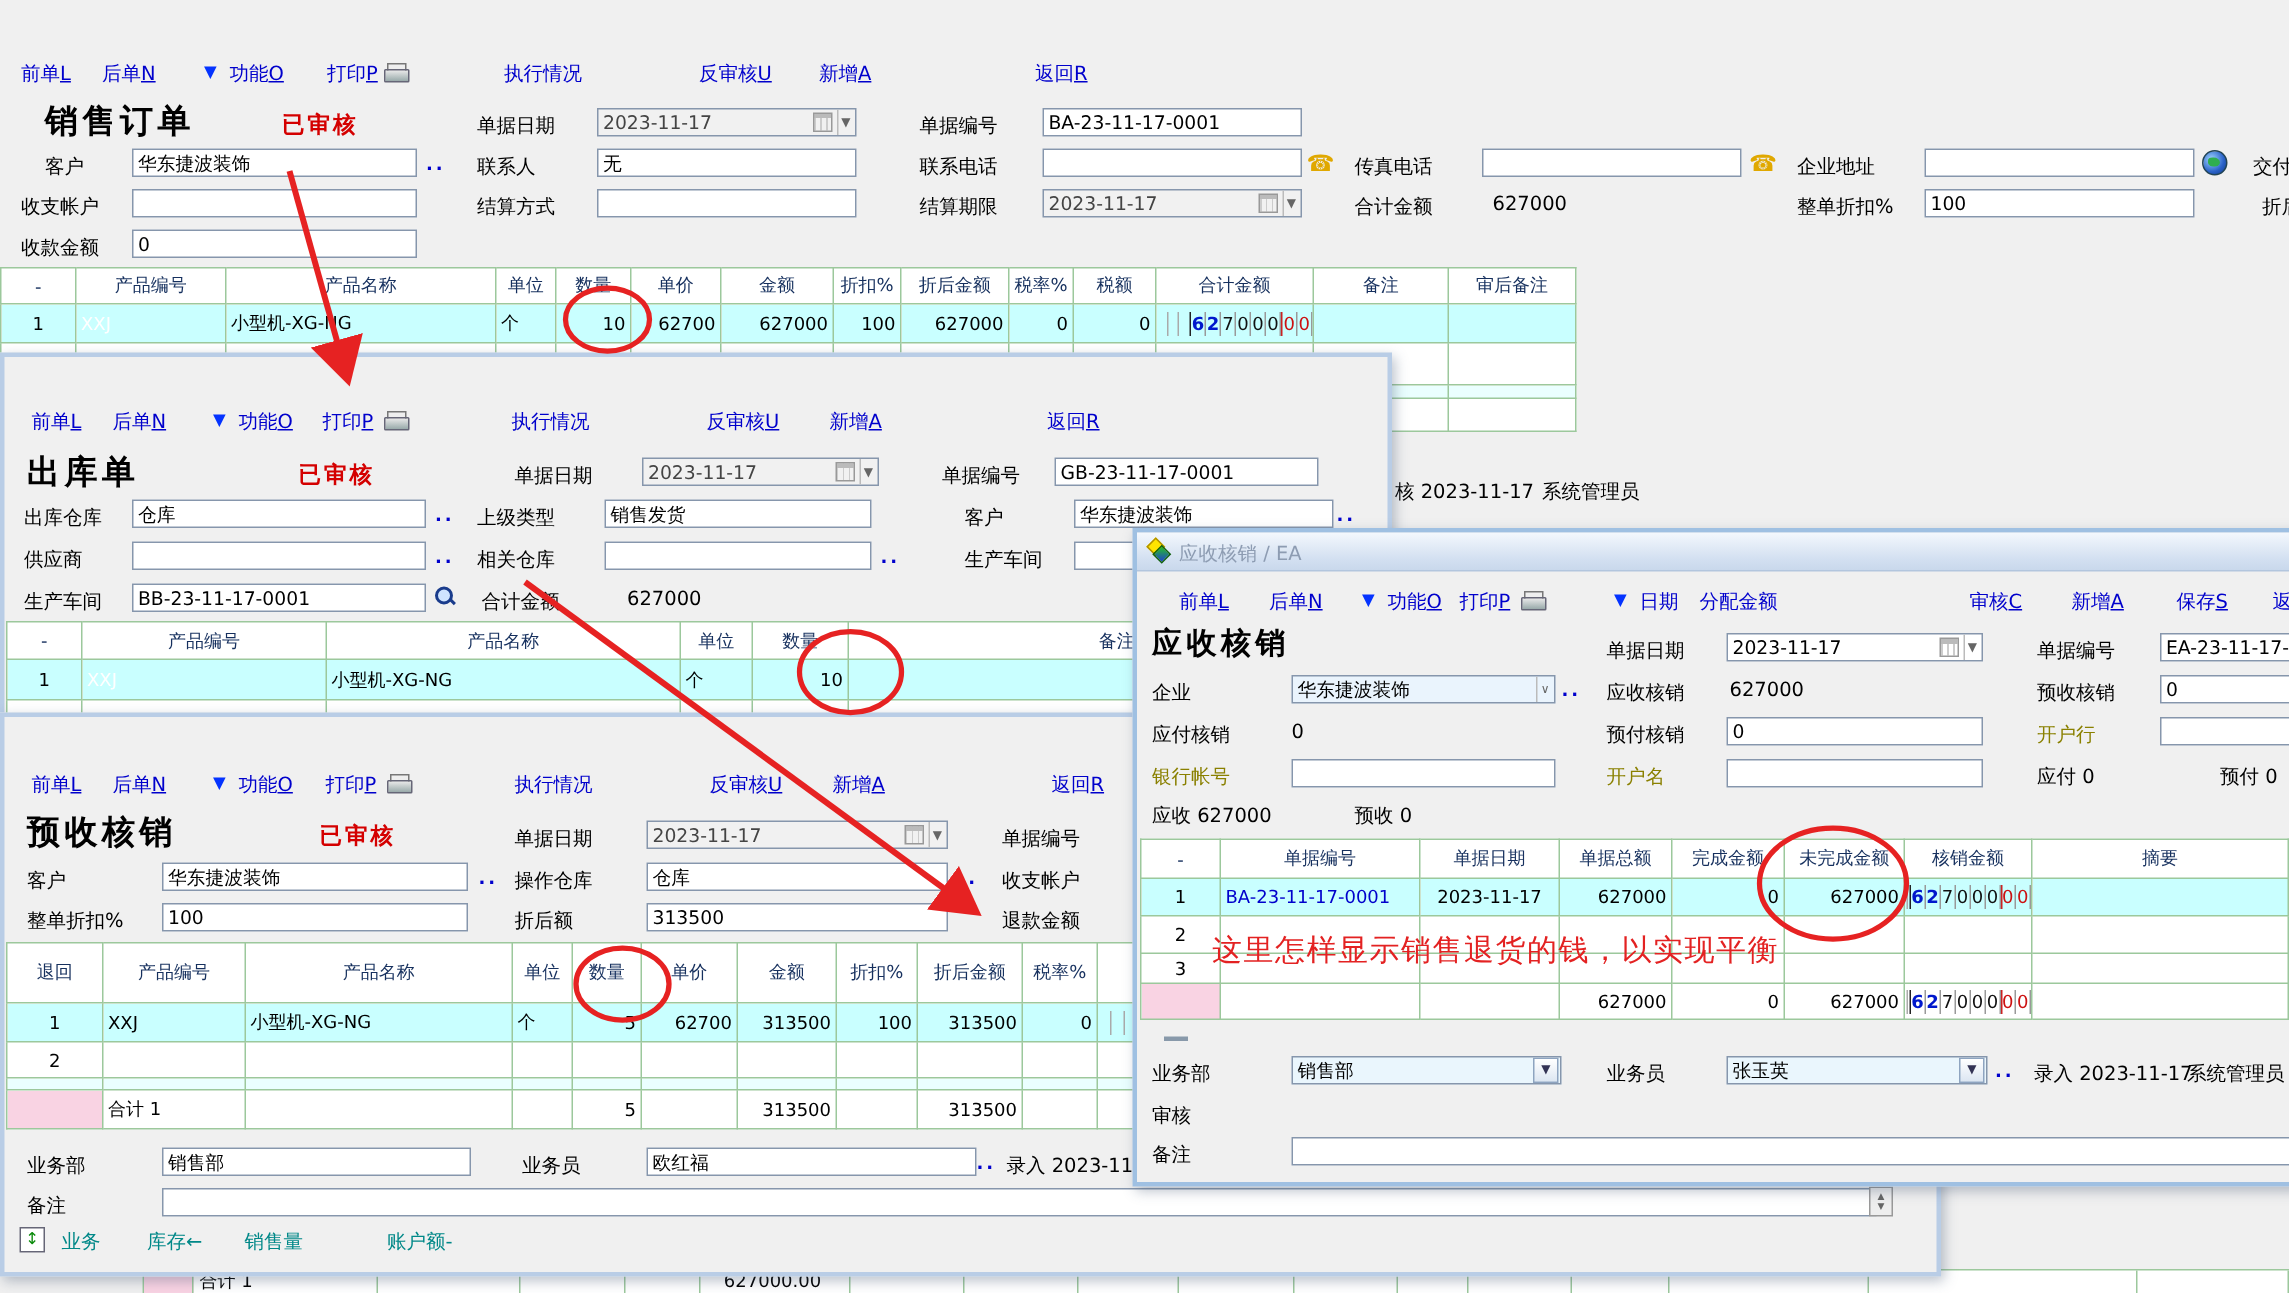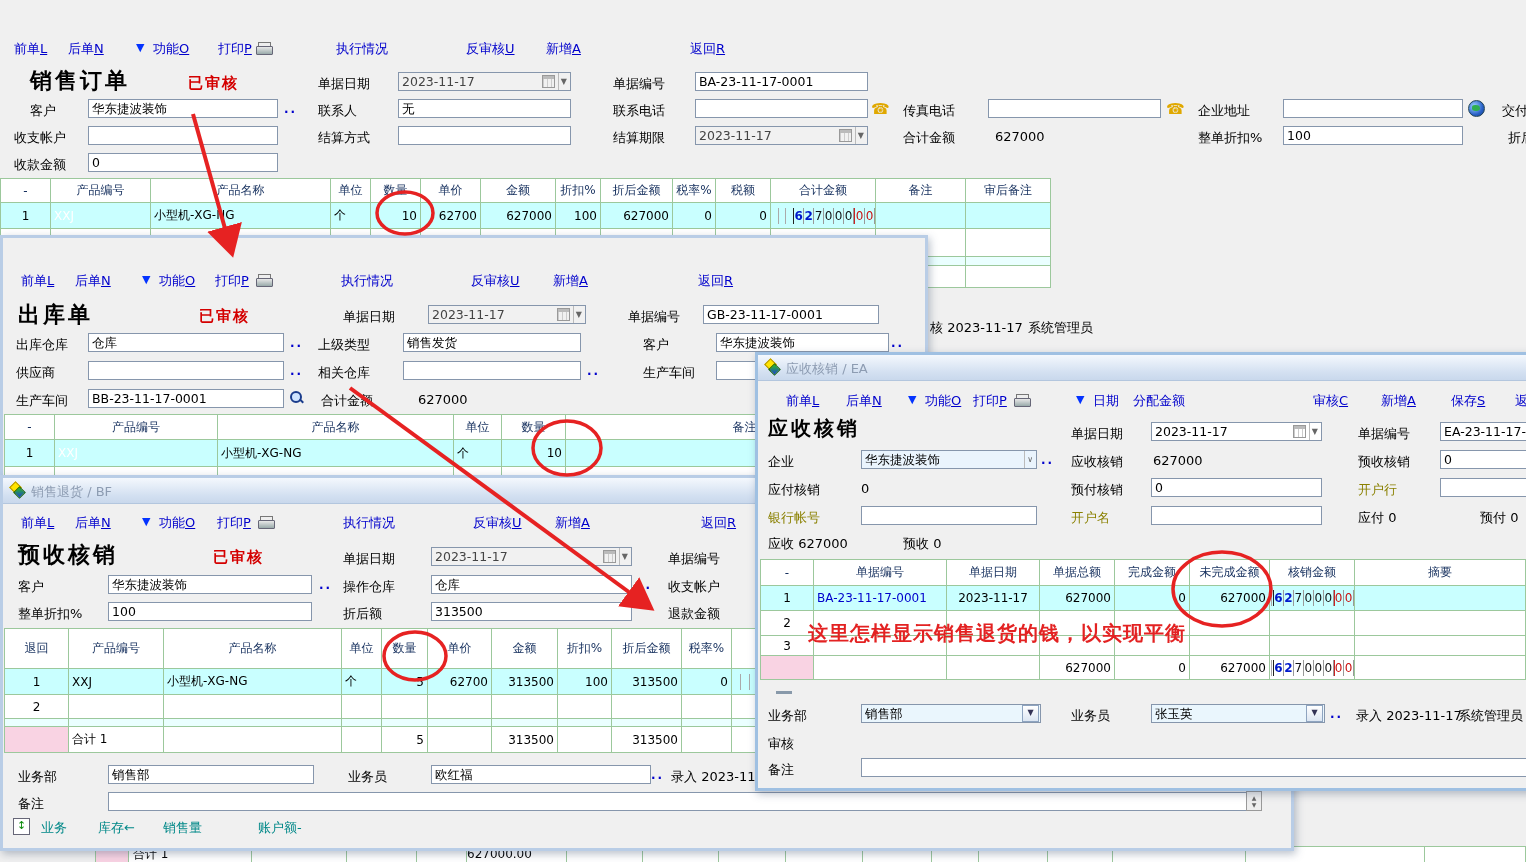--- a/index.html
+++ b/index.html
@@ -69,21 +69,21 @@
   .lcell{display:inline-block;width:8px;height:16px;border-right:1px solid #aaa}
   .lthick{border-right:1px solid #222}
   .digit-cells{display:inline-block}
   .digit-cells b{display:inline-block;width:9px;text-align:center;border-right:1px solid #999;
                  font-weight:inherit;font-size:12px;line-height:16px}
   .lblue{color:#0018cc;font-weight:bold}
   .lblack{color:#111}
   .lred{color:#cc1111}
   .reddiv{display:inline-block;width:1px;height:16px;background:#cc2222}
   .sep-dash{position:absolute;width:16px;height:3px;background:#8899aa}
-  .red-note{position:absolute;color:#e32222;font-size:20px;font-weight:bold;white-space:nowrap;letter-spacing:1px}
+  .red-note{position:absolute;color:#e32222;font-size:20px;font-weight:normal;white-space:nowrap;letter-spacing:1px}
   .annot{position:absolute;left:0;top:0;width:1526px;height:862px;pointer-events:none;z-index:90}
   .botrow{position:absolute;display:flex;background:#fff;border:1px solid #9cc89c;height:16px;line-height:15px;font-size:12px}
   .botrow span{display:inline-block;border-right:1px solid #9cc89c;height:100%;overflow:hidden;white-space:nowrap}
 </style>
 </head>
 <body>
 
 <div class="win" style="left:0;top:0;width:1526px;height:862px;z-index:1">
   <span class="tb-link u-accel" style="left:14px;top:40px">前单<u>L</u></span>
   <span class="tb-link u-accel" style="left:68px;top:40px">后单<u>N</u></span>
@@ -255,21 +255,21 @@
 
   <span class="lb" style="left:930px;top:319px">核 2023-11-17</span>
   <span class="lb" style="left:1028px;top:319px">系统管理员</span>
 
   <div class="botrow" style="left:95px;top:846px;width:1430px">
     <span class="pink" style="width:32px"></span>
     <span style="width:118px;padding-left:4px">合计 1</span>
     <span style="width:94px"></span>
       <span style="width:69px"></span>
       <span style="width:49px"></span>
-    <span style="width:96px;text-align:left;padding-right:3px">627000.00</span>
+    <span style="width:96px;text-align:center;padding-right:3px">627000.00</span>
     <span style="width:75px"></span>
       <span style="width:75px"></span>
       <span style="width:66px"></span>
     <span style="width:76px"></span>
       <span style="width:68px"></span>
       <span style="width:46px"></span>
     <span style="width:68px"></span>
       <span style="width:64px"></span>
       <span style="width:132px"></span>
     <span style="width:178px"></span>
@@ -364,24 +364,20 @@
           <td></td>
           <td></td>
           <td></td>
           <td></td>
         </tr>
   </tbody>
     </table>
 </div>
 
 <div class="win framed" style="left:0;top:475px;width:1288px;height:370px;z-index:20">
-  <div class="titlebar">
-    <span class="wicon"></span>
-    <span class="wtitle">销售退货 / BF</span>
-  </div>
   <span class="tb-link u-accel" style="left:18px;top:36px">前单<u>L</u></span>
   <span class="tb-link u-accel" style="left:72px;top:36px">后单<u>N</u></span>
   <span class="funcarrow" style="left:139px;top:37px">▼</span>
   <span class="tb-link u-accel" style="left:156px;top:36px">功能<u>O</u></span>
   <span class="tb-link u-accel" style="left:214px;top:36px">打印<u>P</u></span>
   <span class="printer" style="left:255px;top:38px"></span>
   <span class="tb-link" style="left:340px;top:36px">执行情况</span>
   <span class="tb-link u-accel" style="left:470px;top:36px">反审核<u>U</u></span>
   <span class="tb-link u-accel" style="left:552px;top:36px">新增<u>A</u></span>
   <span class="tb-link u-accel" style="left:698px;top:36px">返回<u>R</u></span>

